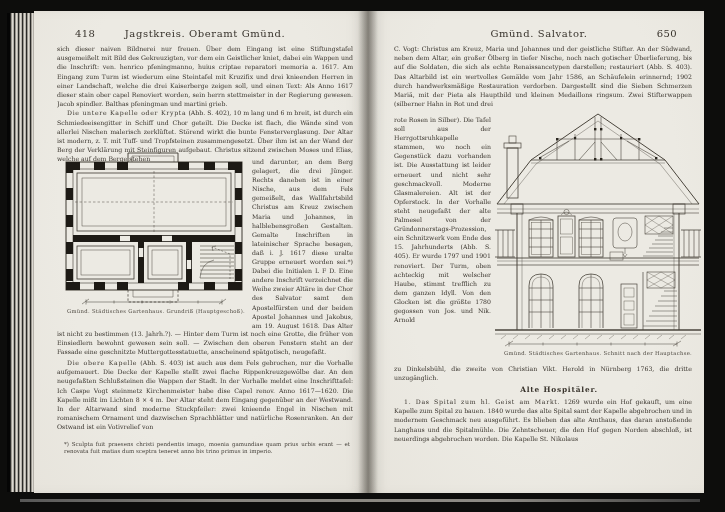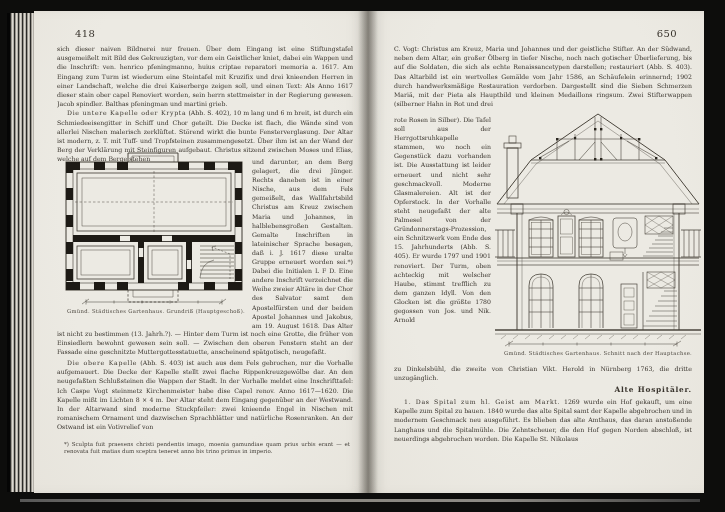--- a/index.html
+++ b/index.html
@@ -44,20 +44,21 @@
 </style>
 </head>
 <body>
 
 <div class="stage">
   <div class="fore-edge"></div>
 
   <div class="page page-left">
     <div class="pghead pg-l">
       <span class="pgnum">418</span>
+      <span class="runhead">Jagstkreis. Oberamt Gmünd.</span>
     </div>
 
     <div class="textblock" style="top:33px;height:124px;">
       <p class="para">sich dieser naiven Bildnerei nur freuen. Über dem Eingang ist eine Stiftungstafel ausgemeißelt mit Bild des Gekreuzigten, vor dem ein Geistlicher kniet, dabei ein Wappen und die Inschrift: ven. henrico pfeningmanno, huius criptae reparatori memoria a. 1617. Am Eingang zum Turm ist wiederum eine Steintafel mit Kruzifix und drei knieenden Herren in einer Landschaft, welche die drei Kaiserberge zeigen soll, und einen Text: Als Anno 1617 dieser stain ober capel Renoviert worden, sein herrn stettmeister in der Regierung gewesen. Jacob spindler. Balthas pfeningman und martini grieb.</p>
       <p class="para indent"><span class="sperr">Die untere Kapelle oder Krypta</span><span> (Abb. S. 402), 10 m lang und 6 m breit, ist durch ein Schmiedeeisengitter in Schiff und Chor geteilt. Die Decke ist flach, die Wände sind von allerlei Nischen malerisch zerklüftet. Störend wirkt die bunte Fensterverglasung. Der Altar ist modern, z. T. mit Tuff- und Tropfsteinen zusammengesetzt. Über ihm ist an der Wand der Berg der Verklärung mit Steinfiguren aufgebaut. Christus sitzend zwischen Moses und Elias, welche auf dem Berge stehen</span></p>
     </div>
 
     <figure style="left:28px;top:141px;width:188px;height:154px;">
       <svg width="188" height="154" viewBox="0 0 188 154">
         <g fill="none" stroke="#3f3a32" stroke-width="0.7">
@@ -153,20 +154,21 @@
 
     <div class="textblock" style="top:347px;height:80px;">
       <p class="para indent"><span class="sperr">Die obere Kapelle</span><span> (Abb. S. 403) ist auch aus dem Fels gebrochen, nur die Vorhalle aufgemauert. Die Decke der Kapelle stellt zwei flache Rippenkreuzgewölbe dar. An den neugefaßten Schlußsteinen die Wappen der Stadt. In der Vorhalle meldet eine Inschrifttafel: Ich Caspe Vogt steinmetz Kirchenmeister habe dise Capel renov. Anno 1617—1620. Die Kapelle mißt im Lichten 8 × 4 m. Der Altar steht dem Eingang gegenüber an der Westwand. In der Altarwand sind moderne Stuckpfeiler: zwei knieende Engel in Nischen mit romanischem Ornament und dazwischen Sprachblätter und natürliche Rosenranken. An der Ostwand ist ein Votivrelief von</span></p>
     </div>
 
     <div class="footnote" style="top:430px;">*) Sculpta fuit praesens christi pendentis imago, moenia gamundiae quam prius urbis erant — et renovata fuit matias dum sceptra teneret anno bis trino primus in imperio.</div>
   </div>
 
   <div class="page page-right">
     <div class="pghead pg-r">
+      <span class="runhead">Gmünd. Salvator.</span>
       <span class="pgnum">650</span>
     </div>
 
     <div class="textblock" style="left:26px;top:33px;width:298px;height:72px;">C. Vogt: Christus am Kreuz, Maria und Johannes und der geistliche Stifter. An der Südwand, neben dem Altar, ein großer Ölberg in tiefer Nische, noch nach gotischer Überlieferung, bis auf die Soldaten, die sich als echte Renaissancetypen darstellen; restauriert (Abb. S. 403). Das Altarbild ist ein wertvolles Gemälde vom Jahr 1586, an Schäufelein erinnernd; 1902 durch handwerksmäßige Restauration verdorben. Dargestellt sind die Sieben Schmerzen Mariä, mit der Pieta als Hauptbild und kleinen Medaillons ringsum. Zwei Stifterwappen (silberner Hahn in Rot und drei</div>
 
     <div class="colblock" style="left:26px;top:104px;width:97px;height:282px;">rote Rosen in Silber). Die Tafel soll aus der Herrgottsruhkapelle stammen, wo noch ein Gegenstück dazu vorhanden ist. Die Ausstattung ist leider erneuert und nicht sehr geschmackvoll. Moderne Glasmalereien. Alt ist der Opferstock. In der Vorhalle steht neugefaßt der alte Palmesel von der Gründonnerstags-Prozession, ein Schnitzwerk vom Ende des 15. Jahrhunderts (Abb. S. 405). Er wurde 1797 und 1901 renoviert. Der Turm, oben achteckig mit welscher Haube, stimmt trefflich zu dem ganzen Idyll. Von den Glocken ist die größte 1780 gegossen von Jos. und Nik. Arnold</div>
 
     <figure style="left:127px;top:97px;width:206px;height:240px;">
       <svg width="206" height="240" viewBox="0 0 206 240">
         <g fill="none" stroke="#4a453c" stroke-width="0.6">
@@ -322,21 +324,21 @@
             <rect x="105" y="50" width="2.4" height="2.4"></rect>
           <rect x="44" y="49" width="2.4" height="2.4"></rect>
             <rect x="160" y="49" width="2.4" height="2.4"></rect>
         </g>
       </svg>
     </figure>
     <div class="caption" style="left:127px;top:339px;width:206px;">Gmünd. Städtisches Gartenhaus. Schnitt nach der Hauptachse.</div>
 
     <div class="textblock" style="left:26px;top:353px;width:298px;height:20px;">zu Dinkelsbühl, die zweite von Christian Vikt. Herold in Nürnberg 1763, die dritte unzugänglich.</div>
 
-    <div class="heading" style="top:374px;left:26px;width:298px;text-align:right;">Alte Hospitäler.</div>
+    <div class="heading" style="top:374px;left:42px;width:298px;">Alte Hospitäler.</div>
 
     <div class="textblock" style="left:26px;top:386px;width:298px;height:50px;">
       <p class="para indent"><span class="sperr">1. Das Spital zum hl. Geist am Markt.</span><span> 1269 wurde ein Hof gekauft, um eine Kapelle zum Spital zu bauen. 1840 wurde das alte Spital samt der Kapelle abgebrochen und in modernem Geschmack neu ausgeführt. Es blieben das alte Amthaus, das daran anstoßende Langhaus und die Spitalmühle. Die Zehntscheuer, die den Hof gegen Norden abschloß, ist neuerdings abgebrochen worden. Die Kapelle St. Nikolaus</span></p>
     </div>
   </div>
 
   <div class="gutter"></div>
   <div class="bottom-edge"></div>
 </div>
 

